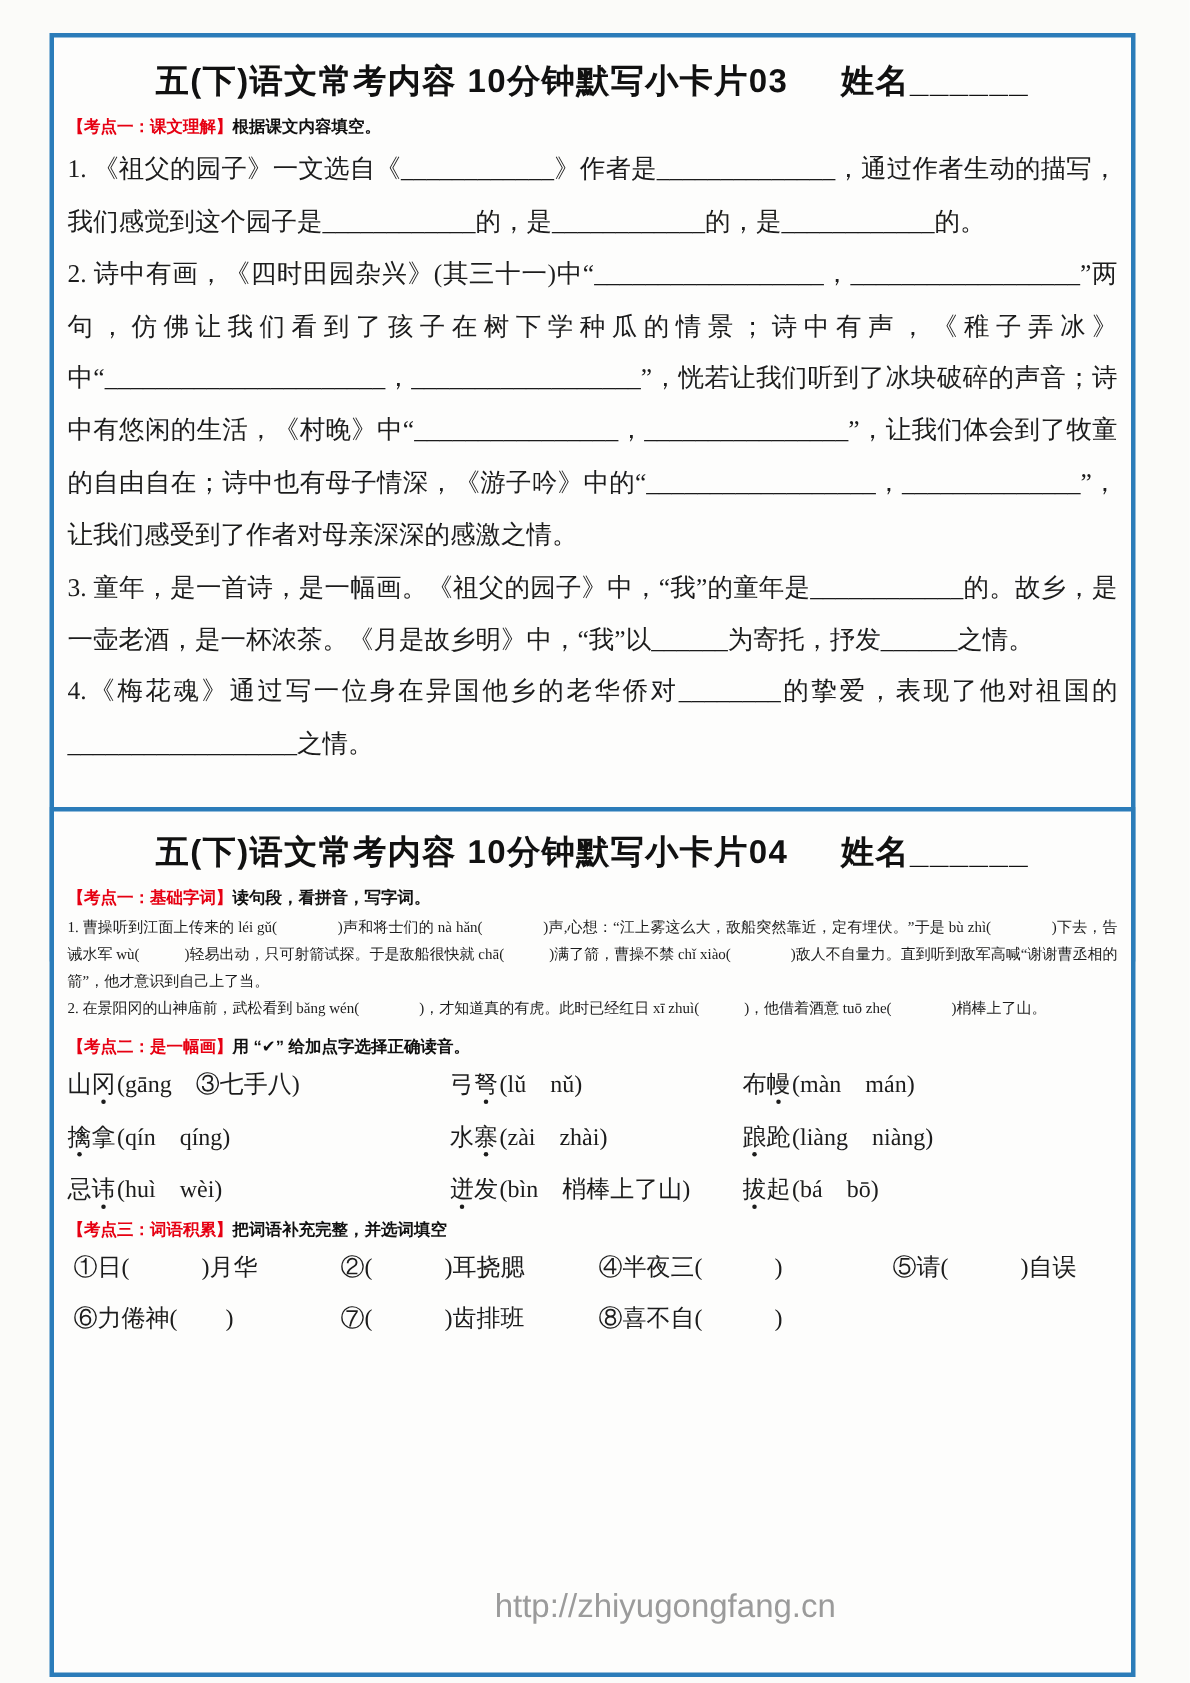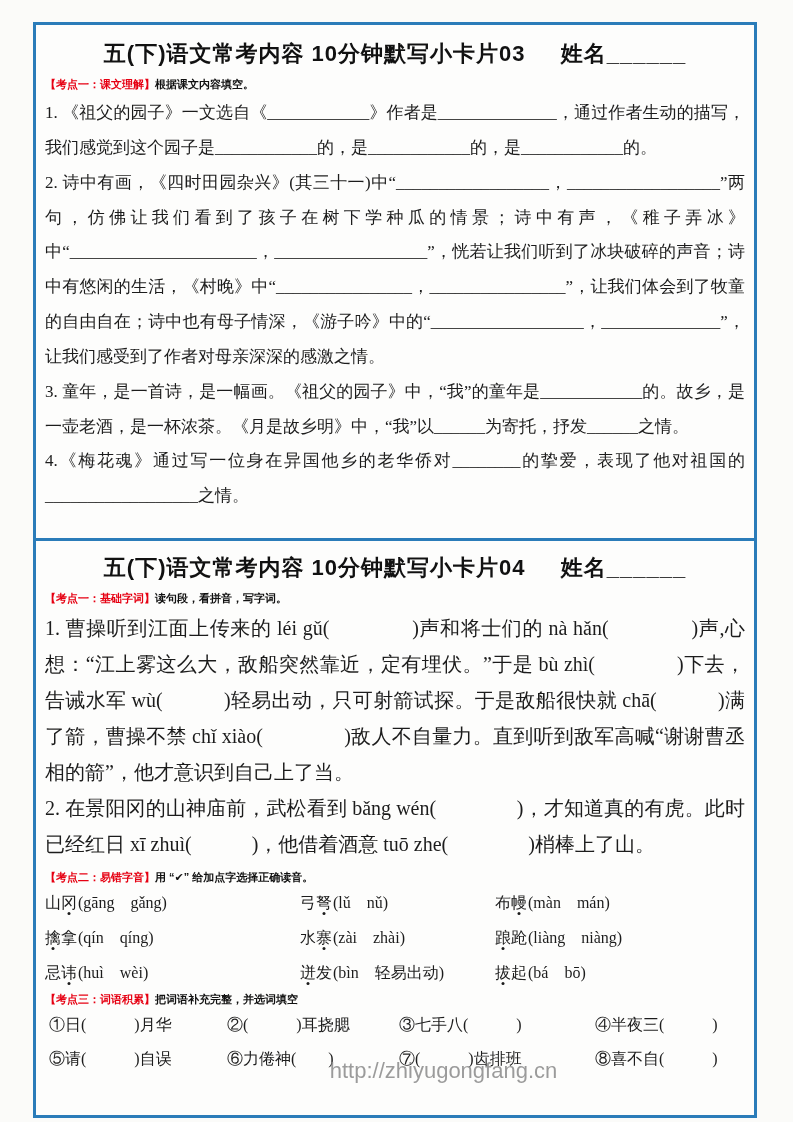--- a/index.html
+++ b/index.html
@@ -25,21 +25,21 @@
   .name-label{margin-left:28px;}
   .section-head{
     font-family:"Liberation Sans","DejaVu Sans",sans-serif;
     font-weight:bold;font-size:11px;margin:8px 0 4px 0;color:#111;
   }
   .section-tag{color:#e60012;}
   .q{
     font-size:17px;line-height:2.05;text-align:justify;
     margin:0;overflow-wrap:anywhere;
   }
-  #card2 .q{font-size:20px;line-height:1.8;}
+  #card2 .q{font-size:10px;line-height:1.8;}
   #card2 .card-title{margin-top:10px;}
   .pron-grid{
     display:grid;grid-template-columns:255px 195px 1fr;
     font-size:16px;row-gap:14px;margin:8px 0 4px 0;
   }
   .pron-item{white-space:nowrap;}
   .pron-item .py{margin-left:1px;}
   .dot-under{position:relative;}
   .dot-under::after{
     content:"";position:absolute;left:50%;bottom:-4px;
@@ -82,41 +82,40 @@
     <span class="name-label">姓名______</span>
   </h1>
 
   <div class="section-head">
     <span class="section-tag">【考点一：基础字词】</span><span>读句段，看拼音，写字词。</span>
   </div>
   <p class="q">1. 曹操听到江面上传来的 léi gǔ(　　　　)声和将士们的 nà hǎn(　　　　)声,心想：“江上雾这么大，敌船突然靠近，定有埋伏。”于是 bù zhì(　　　　)下去，告诫水军 wù(　　　)轻易出动，只可射箭试探。于是敌船很快就 chā(　　　)满了箭，曹操不禁 chǐ xiào(　　　　)敌人不自量力。直到听到敌军高喊“谢谢曹丞相的箭”，他才意识到自己上了当。</p>
   <p class="q">2. 在景阳冈的山神庙前，武松看到 bǎng wén(　　　　)，才知道真的有虎。此时已经红日 xī zhuì(　　　)，他借着酒意 tuō zhe(　　　　)梢棒上了山。</p>
 
   <div class="section-head">
-    <span class="section-tag">【考点二：易错字音】</span><span>用 “✔” 给加点字选择正确读音。</span>
+    <span class="section-tag">【考点二：是一幅画】</span><span>用 “✔” 给加点字选择正确读音。</span>
   </div>
   <div class="pron-grid">
-    <div class="pron-item"><span>山</span><span class="dot-under">冈</span><span></span><span class="py">(gāng　gǎng)</span></div>
+    <div class="pron-item"><span>山</span><span class="dot-under">冈</span><span></span><span class="py">(gāng　③七手八)</span></div>
     <div class="pron-item"><span>弓</span><span class="dot-under">弩</span><span></span><span class="py">(lǔ　nǔ)</span></div>
     <div class="pron-item"><span>布</span><span class="dot-under">幔</span><span></span><span class="py">(màn　mán)</span></div>
     <div class="pron-item"><span></span><span class="dot-under">擒</span><span>拿</span><span class="py">(qín　qíng)</span></div>
     <div class="pron-item"><span>水</span><span class="dot-under">寨</span><span></span><span class="py">(zài　zhài)</span></div>
     <div class="pron-item"><span></span><span class="dot-under">踉</span><span>跄</span><span class="py">(liàng　niàng)</span></div>
     <div class="pron-item"><span>忌</span><span class="dot-under">讳</span><span></span><span class="py">(huì　wèi)</span></div>
-    <div class="pron-item"><span></span><span class="dot-under">迸</span><span>发</span><span class="py">(bìn　轻易出动)</span></div>
+    <div class="pron-item"><span></span><span class="dot-under">迸</span><span>发</span><span class="py">(bìn　梢棒上了山)</span></div>
     <div class="pron-item"><span></span><span class="dot-under">拔</span><span>起</span><span class="py">(bá　bō)</span></div>
   </div>
 
   <div class="section-head">
     <span class="section-tag">【考点三：词语积累】</span><span>把词语补充完整，并选词填空</span>
   </div>
   <div class="word-grid">
     <div class="word-item">①日(　　　)月华</div>
     <div class="word-item">②(　　　)耳挠腮</div>
-    <div class="word-item">③七手八(　　　)</div>
     <div class="word-item">④半夜三(　　　)</div>
     <div class="word-item">⑤请(　　　)自误</div>
     <div class="word-item">⑥力倦神(　　)</div>
     <div class="word-item">⑦(　　　)齿排班</div>
     <div class="word-item">⑧喜不自(　　　)</div>
   </div>
 
 </section>
 
 <div class="watermark">http://zhiyugongfang.cn</div>

